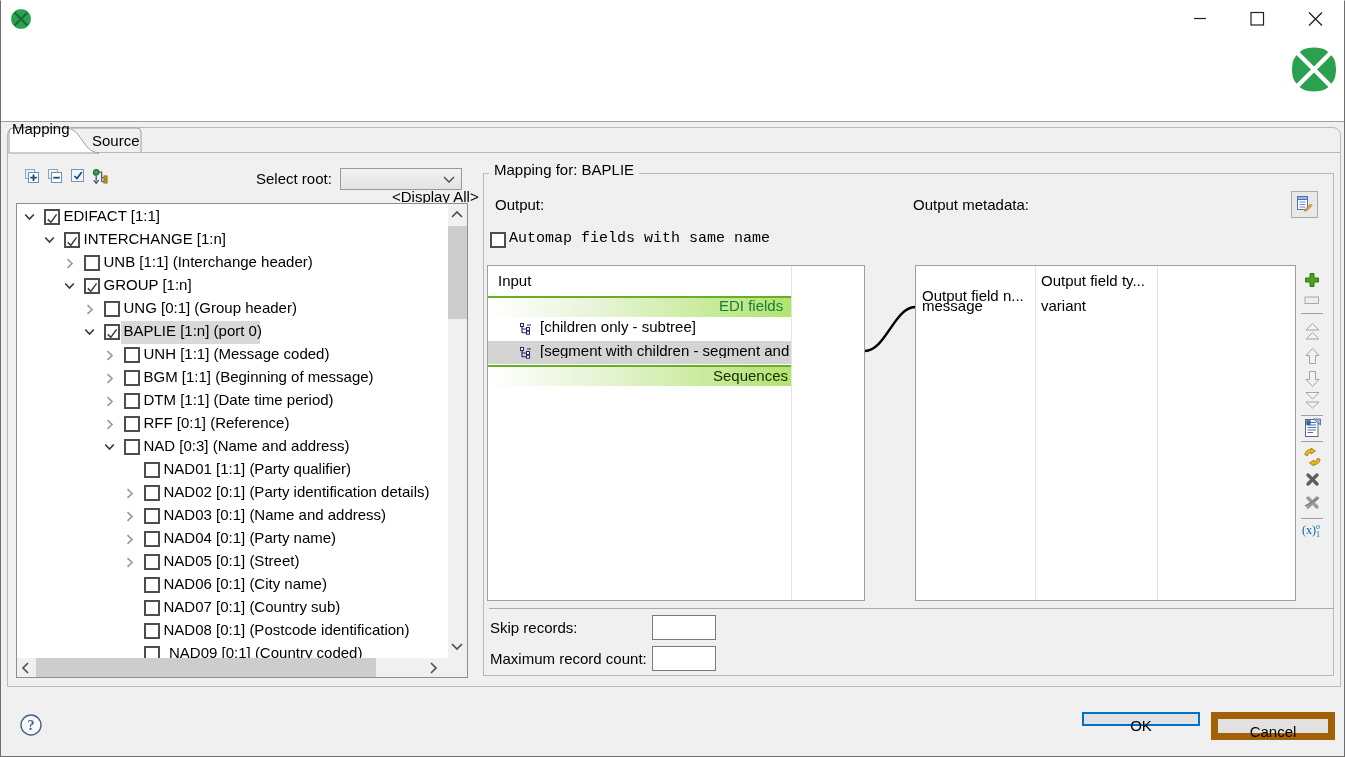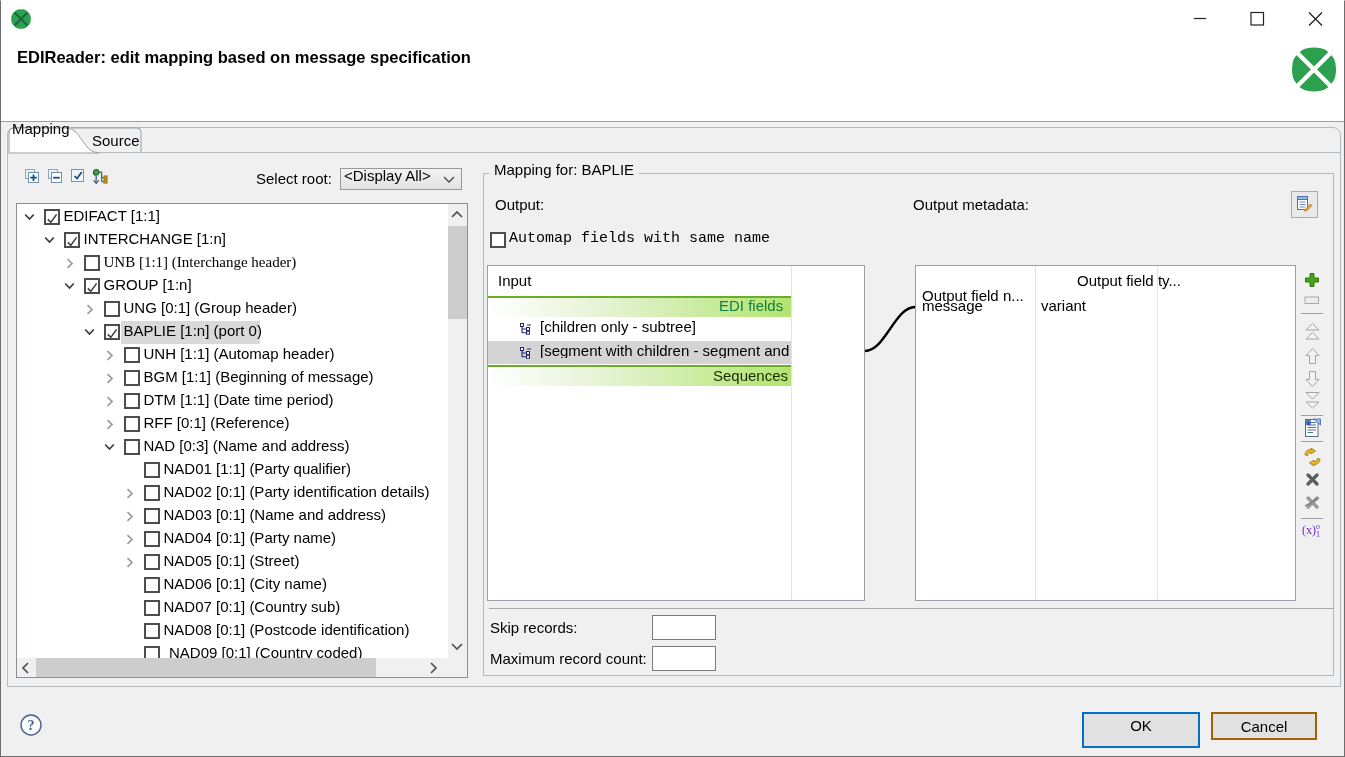--- a/index.html
+++ b/index.html
@@ -25,21 +25,20 @@
     </g>
     <path d="M8,8 L38,38 M38,8 L8,38" stroke="#17693c" stroke-width="4.6" fill="none"></path>
   </svg>
 
   <svg class="abs" style="left:1188px;top:8px;" width="140" height="20" viewBox="0 0 140 20">
     <line x1="5" y1="9.5" x2="17" y2="9.5" stroke="#222" stroke-width="1.2"></line>
     <rect x="62" y="3.5" width="12.5" height="12.5" fill="none" stroke="#222" stroke-width="1.2"></rect>
     <path d="M120,3.5 L133,16.5 M133,3.5 L120,16.5" stroke="#222" stroke-width="1.3" fill="none"></path>
   </svg>
 
-  <div class="abs" style="left:16px;top:47px;font-size:16.5px;font-weight:bold;color:#000;">EDIReader: edit mapping based on message specification</div>
 
   <svg class="abs" style="left:1290px;top:46px;" width="46" height="45" viewBox="0 0 46 46">
     <g fill="#2ba14f">
       <path d="M23,22 L7,7 Q10,2.6 16,1.2 Q23,-0.4 30,1.2 Q36,2.6 39,7 Z"></path>
       <path d="M23,24 L7,39 Q10,43.4 16,44.8 Q23,46.4 30,44.8 Q36,43.4 39,39 Z"></path>
       <path d="M22,23 L7,7 Q2.6,10 1.2,16 Q-0.4,23 1.2,30 Q2.6,36 7,39 Z"></path>
       <path d="M24,23 L39,7 Q43.4,10 44.8,16 Q46.4,23 44.8,30 Q43.4,36 39,39 Z"></path>
     </g>
     <path d="M2,2 L44,44 M44,2 L2,44" stroke="#ffffff" stroke-width="4.5" fill="none"></path>
   </svg>
@@ -76,21 +75,21 @@
     <circle cx="71.2" cy="3.4" r="2.7" fill="#3fa04f" stroke="#1e7030" stroke-width="1.3"></circle>
     <path d="M73.9,3.2 L76.6,3.2 L76.6,12.6 M76.6,8.6 L78.8,8.6 M76.6,12.6 L78.8,12.6" stroke="#50607a" stroke-width="1.3" fill="none"></path>
     <rect x="78.9" y="6.9" width="3.2" height="3.2" fill="#c8991c" stroke="#8a6a08" stroke-width="0.8"></rect>
     <rect x="78.9" y="10.9" width="3.2" height="3.2" fill="#c8991c" stroke="#8a6a08" stroke-width="0.8"></rect>
     <path d="M71.2,7 L71.2,11.8" stroke="#46648c" stroke-width="1.4" fill="none"></path>
     <path d="M68,11.3 L71.2,15.2 L74.4,11.3 L72.8,11.3 L71.2,13.1 L69.6,11.3 Z" fill="#3f4a56"></path>
   </svg>
 
   <div class="lbl" style="left:255px;top:171px;">Select root:</div>
   <div class="combo" style="left:339px;top:167px;width:122px;height:22px;">
-    <span class="txt" style="top:0;">&lt;Display All&gt;</span>
+    <span class="txt" style="top:21px;margin-left:48px;">&lt;Display All&gt;</span>
     <svg class="abs" style="right:6px;top:7px;" width="12" height="8" viewBox="0 0 12 8">
         <path d="M1,1 L6,6 L11,1" fill="none" stroke="#444" stroke-width="1.3"></path>
       </svg>
   </div>
 
   <div class="abs" style="left:15px;top:202px;width:452px;height:475px;background:#ffffff;border:1px solid #8b9097;box-sizing:border-box;"></div>
   <div id="tree">
       <svg class="abs" style="left:23px;top:211.0px;" width="11" height="10" viewBox="0 0 11 10">
         <path d="M1.2,2.5 L5.5,7 L9.8,2.5" fill="none" stroke="#3c3c3c" stroke-width="1.7"></path>
       </svg>
@@ -102,21 +101,21 @@
         <path d="M1.2,2.5 L5.5,7 L9.8,2.5" fill="none" stroke="#3c3c3c" stroke-width="1.7"></path>
       </svg>
       <div class="cb" style="left:62.5px;top:231.0px;"><svg width="12" height="12" viewBox="0 0 12 12">
           <path d="M1.8,6.4 L4.8,9.4 L10.6,1.4" fill="none" stroke="#3c3c3c" stroke-width="1.5"></path>
         </svg></div>
       <div class="lbl" style="left:82.5px;top:230.5px;">INTERCHANGE [1:n]</div>
       <svg class="abs" style="left:64px;top:256.5px;" width="10" height="11" viewBox="0 0 10 11">
         <path d="M2.5,1.2 L7,5.5 L2.5,9.8" fill="none" stroke="#9b9b9b" stroke-width="1.7"></path>
       </svg>
       <div class="cb" style="left:82.5px;top:254.0px;"></div>
-      <div class="lbl" style="left:102.5px;top:253.5px;font-family:Liberation Serif, serif;">UNB [1:1] (Interchange header)</div>
+      <div class="lbl" style="left:102.5px;top:253.5px;">UNB [1:1] (Interchange header)</div>
       <svg class="abs" style="left:63px;top:280.0px;" width="11" height="10" viewBox="0 0 11 10">
         <path d="M1.2,2.5 L5.5,7 L9.8,2.5" fill="none" stroke="#3c3c3c" stroke-width="1.7"></path>
       </svg>
       <div class="cb" style="left:82.5px;top:277.0px;"><svg width="12" height="12" viewBox="0 0 12 12">
           <path d="M1.8,6.4 L4.8,9.4 L10.6,1.4" fill="none" stroke="#3c3c3c" stroke-width="1.5"></path>
         </svg></div>
       <div class="lbl" style="left:102.5px;top:276.5px;">GROUP [1:n]</div>
       <svg class="abs" style="left:84px;top:302.5px;" width="10" height="11" viewBox="0 0 10 11">
         <path d="M2.5,1.2 L7,5.5 L2.5,9.8" fill="none" stroke="#9b9b9b" stroke-width="1.7"></path>
       </svg>
@@ -127,21 +126,21 @@
         <path d="M1.2,2.5 L5.5,7 L9.8,2.5" fill="none" stroke="#3c3c3c" stroke-width="1.7"></path>
       </svg>
       <div class="cb" style="left:102.5px;top:323.0px;"><svg width="12" height="12" viewBox="0 0 12 12">
           <path d="M1.8,6.4 L4.8,9.4 L10.6,1.4" fill="none" stroke="#3c3c3c" stroke-width="1.5"></path>
         </svg></div>
       <div class="lbl" style="left:122.5px;top:322.5px;">BAPLIE [1:n] (port 0)</div>
       <svg class="abs" style="left:104px;top:348.5px;" width="10" height="11" viewBox="0 0 10 11">
         <path d="M2.5,1.2 L7,5.5 L2.5,9.8" fill="none" stroke="#9b9b9b" stroke-width="1.7"></path>
       </svg>
       <div class="cb" style="left:122.5px;top:346.0px;"></div>
-      <div class="lbl" style="left:142.5px;top:345.5px;">UNH [1:1] (Automap header)</div>
+      <div class="lbl" style="left:142.5px;top:345.5px;">UNH [1:1] (Message coded)</div>
       <svg class="abs" style="left:104px;top:371.5px;" width="10" height="11" viewBox="0 0 10 11">
         <path d="M2.5,1.2 L7,5.5 L2.5,9.8" fill="none" stroke="#9b9b9b" stroke-width="1.7"></path>
       </svg>
       <div class="cb" style="left:122.5px;top:369.0px;"></div>
       <div class="lbl" style="left:142.5px;top:368.5px;">BGM [1:1] (Beginning of message)</div>
       <svg class="abs" style="left:104px;top:394.5px;" width="10" height="11" viewBox="0 0 10 11">
         <path d="M2.5,1.2 L7,5.5 L2.5,9.8" fill="none" stroke="#9b9b9b" stroke-width="1.7"></path>
       </svg>
       <div class="cb" style="left:122.5px;top:392.0px;"></div>
       <div class="lbl" style="left:142.5px;top:391.5px;">DTM [1:1] (Date time period)</div>
@@ -249,21 +248,21 @@
   <div class="lbl" style="left:539px;top:342.5px;width:251px;overflow:hidden;">[segment with children - segment and</div>
 
   <div class="abs" style="left:487px;top:363.5px;width:303px;height:2px;background:#6aae28;"></div>
   <div class="abs" style="left:487px;top:365.5px;width:303px;height:19.5px;background:linear-gradient(90deg,#ffffff 0%,#e8f4d8 35%,#b2e470 100%);"></div>
   <div class="lbl" style="left:712px;top:368px;color:#1a2b00;">Sequences</div>
 
   <div class="abs" style="left:914px;top:264px;width:381px;height:336px;background:#fff;border:1px solid #9aa0a6;box-sizing:border-box;"></div>
   <div class="abs" style="left:1034px;top:265px;width:1px;height:334px;background:#e4e4e4;"></div>
   <div class="abs" style="left:1156px;top:265px;width:1px;height:334px;background:#e4e4e4;"></div>
   <div class="lbl" style="left:921px;top:258px;margin-top:30px;">Output field n...</div>
-  <div class="lbl" style="left:1040px;top:273px;margin-left:36px;">Output field ty...</div>
+  <div class="lbl" style="left:1040px;top:273px;">Output field ty...</div>
   <div class="lbl" style="left:921px;top:298px;">message</div>
   <div class="lbl" style="left:1040px;top:298px;">variant</div>
 
   <svg class="abs" style="left:860px;top:300px;" width="60" height="56" viewBox="0 0 60 56">
     <path d="M4,50 C24,50 34,6 54,6" fill="none" stroke="#000" stroke-width="2.3"></path>
   </svg>
 
   <div id="rtb">
       <svg class="abs" style="left:1303px;top:271px;" width="16" height="16" viewBox="0 0 16 16">
         <path d="M6,1.5 L10,1.5 L10,6 L14.5,6 L14.5,10 L10,10 L10,14.5 L6,14.5 L6,10 L1.5,10 L1.5,6 L6,6 Z" fill="#4aa21d" stroke="#2d7a0e" stroke-width="1"></path>
@@ -297,28 +296,28 @@
         <path d="M17,11 C17,15 14,16.5 11,16.5 L11,18 L6.5,15 L11,12 L11,13.5 C13,13.5 14.2,12.5 14.2,10.5 Z" fill="#e8b820" stroke="#9a7408" stroke-width="0.8"></path>
       </svg>
       <svg class="abs" style="left:1304px;top:471px;" width="15" height="15" viewBox="0 0 15 15">
         <path d="M3,3 L12,12 M12,3 L3,12" stroke="#5e5e5e" stroke-width="3.4" stroke-linecap="round"></path>
       </svg>
       <svg class="abs" style="left:1303px;top:493px;" width="17" height="17" viewBox="0 0 17 17">
         <path d="M4,4 L13,13 M13,4 L4,13" stroke="#9a9a9a" stroke-width="3.4" stroke-linecap="round"></path>
         <path d="M1,12 L15,4" stroke="#7a7a7a" stroke-width="1.4"></path>
       </svg>
       <div class="abs" style="left:1300px;top:517px;width:22px;height:1px;background:#a0a0a0;"></div>
-      <div class="abs" style="left:1301px;top:522px;width:22px;height:18px;font-size:12px;color:#6d28d9;font-family:Liberation Serif,serif;">(x)<span style="font-size:8px;position:relative;top:-5px;">o</span><span style="font-size:8px;position:relative;top:3px;left:-4px;">1</span></div>
+      <div class="abs" style="left:1301px;top:522px;width:22px;height:18px;font-size:12px;color:#0369a1;font-family:Liberation Serif,serif;">(x)<span style="font-size:8px;position:relative;top:-5px;">o</span><span style="font-size:8px;position:relative;top:3px;left:-4px;">1</span></div>
     </div>
 
   <div class="abs" style="left:488px;top:607px;width:845px;height:1px;background:#a9a9a9;"></div>
   <div class="lbl" style="left:489px;top:620px;">Skip records:</div>
   <div class="abs" style="left:651px;top:614px;width:64px;height:25px;background:#fff;border:1px solid #7a7a7a;box-sizing:border-box;"></div>
   <div class="lbl" style="left:489px;top:651px;">Maximum record count:</div>
   <div class="abs" style="left:651px;top:645px;width:64px;height:25px;background:#fff;border:1px solid #7a7a7a;box-sizing:border-box;"></div>
 
   <svg class="abs" style="left:19px;top:713px;" width="22" height="22" viewBox="0 0 22 22">
     <circle cx="11" cy="11" r="10" fill="#fafafa" stroke="#44618c" stroke-width="1.4"></circle>
     <text x="11" y="16" font-size="14" font-weight="bold" font-family="Liberation Serif,serif" fill="#44618c" text-anchor="middle">?</text>
   </svg>
-  <div class="abs" style="left:1081px;top:711px;width:118px;height:36px;background:#e1e1e1;border:2px solid #0072c6;box-sizing:border-box;text-align:center;"><span style="font-size:15px;line-height:24px;">OK</span></div>
-  <div class="abs" style="left:1210px;top:711px;width:106px;height:28px;background:#e1e1e1;border:2px solid #a16207;box-sizing:border-box;text-align:center;"><span style="font-size:15px;line-height:26px;">Cancel</span></div>
+  <div class="abs" style="left:1081px;top:711px;width:118px;height:14px;background:#e1e1e1;border:2px solid #0072c6;box-sizing:border-box;text-align:center;"><span style="font-size:15px;line-height:24px;">OK</span></div>
+  <div class="abs" style="left:1210px;top:711px;width:124px;height:28px;background:#e1e1e1;border:7px solid #a16207;box-sizing:border-box;text-align:center;"><span style="font-size:15px;line-height:26px;">Cancel</span></div>
 </div>
 
 </body></html>

